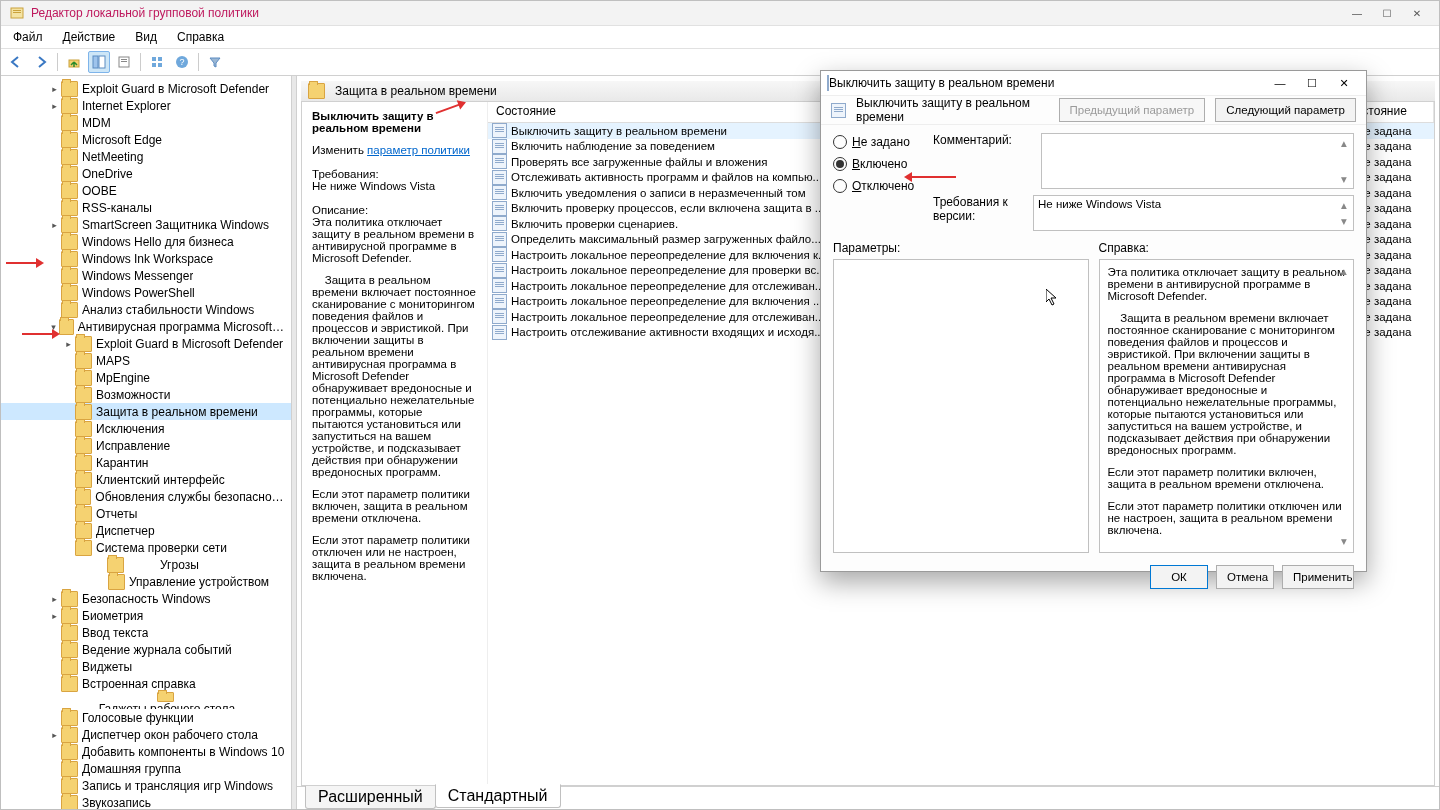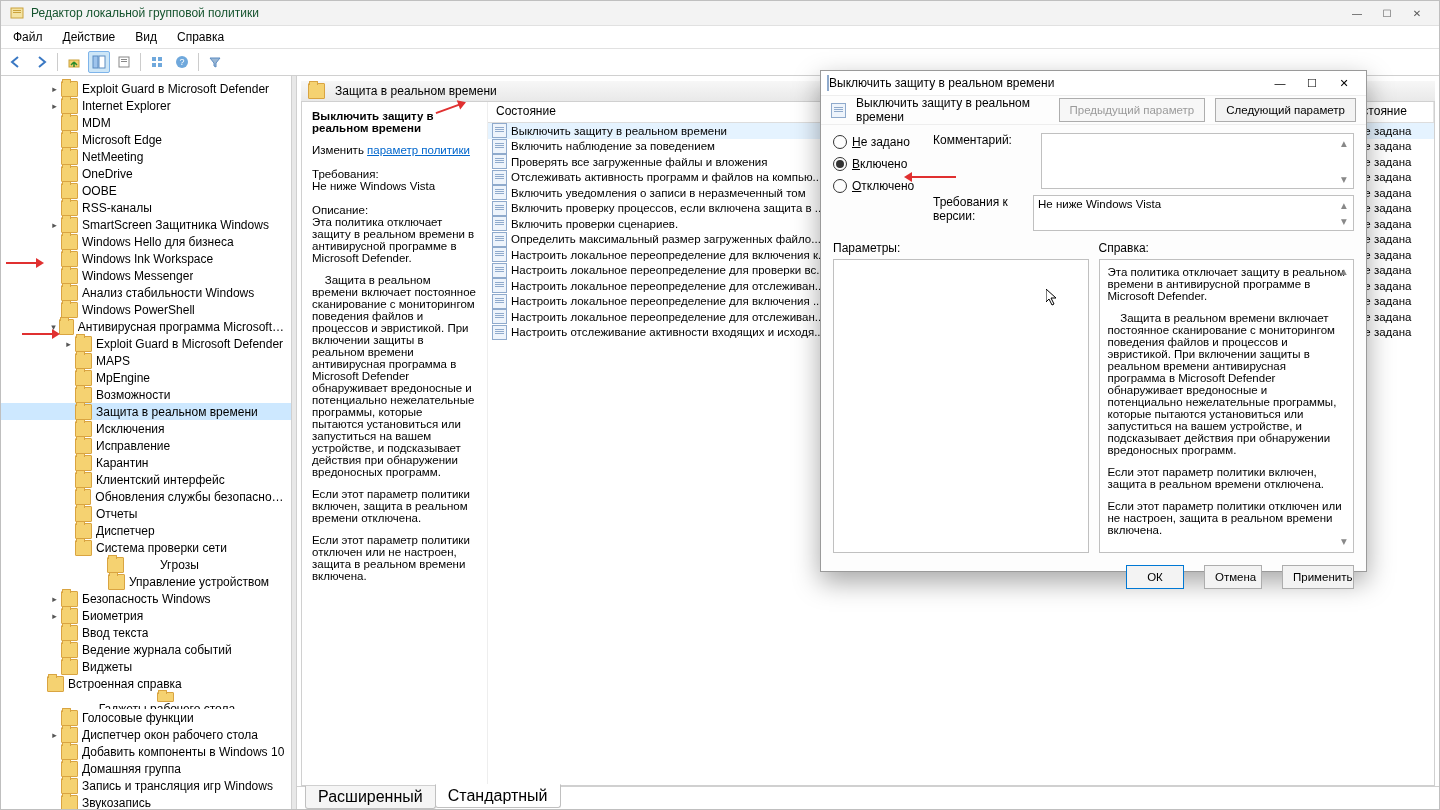--- a/index.html
+++ b/index.html
@@ -1,20 +1,20 @@
 <!DOCTYPE html>
 <html><head>
 <meta charset="utf-8">
 <style>
   html, body { margin:0; padding:0; font-family:"Segoe UI", Tahoma, sans-serif; font-size:12px; background:#f0f0f0; color:#000; height:100%; overflow:hidden; }
   .main-window { position:absolute; inset:0; background:#fff; display:flex; flex-direction:column; border:1px solid #bfbfbf;}
   
   .titlebar { height:24px; background:#f3f3f3; display:flex; align-items:center; padding:0 8px; border-bottom:1px solid #e1e1e1;}
   .titlebar .icon-slot{width:16px;height:16px;margin-right:6px;display:flex;align-items:center;justify-content:center;}
-  .title-text{flex:1; color:#14532d;}
+  .title-text{flex:1; color:#be185d;}
   .win-controls{display:flex; gap:2px;}
   .win-btn{width:28px;height:18px;display:flex;align-items:center;justify-content:center;font-size:10px;color:#555;}
   
   .menubar{height:22px; display:flex; align-items:center; padding:0 4px; border-bottom:1px solid #e1e1e1; gap:4px;}
   .menubar span{padding:2px 8px;}
   
   .toolbar{height:26px; display:flex; align-items:center; padding:0 4px; gap:3px; border-bottom:1px solid #d0d0d0;}
   .tool-btn{width:20px;height:20px;display:flex;align-items:center;justify-content:center; border:1px solid transparent; border-radius:2px;}
   .tool-btn.sel{background:#cde6f7;border:1px solid #7eb4ea;}
   .tool-sep{width:1px;height:18px;background:#ccc; margin:0 2px;}
@@ -70,21 +70,21 @@
   .radio-dot{width:12px;height:12px;border:1px solid #333;border-radius:50%; position:relative;}
   .radio.checked .radio-dot::after{content:""; position:absolute; inset:2px; background:#333; border-radius:50%;}
   .u{text-decoration:underline;}
   .side-label{width:100px;}
   .comment-box{flex:1; height:50px; border:1px solid #c0c0c0; background:#fff; font-size:11.5px; padding:2px 4px; position:relative;}
   .scroll-hint{position:absolute; right:2px; top:2px; bottom:2px; width:10px; display:flex; flex-direction:column; justify-content:space-between; color:#888;}
   .dlg-mid{display:flex; gap:10px; flex:1; min-height:0; margin-top:4px;}
   .dlg-param, .dlg-help{flex:1; display:flex; flex-direction:column; min-height:0;}
   .box{flex:1; border:1px solid #c0c0c0; background:#fff; padding:6px 8px; font-size:11.5px; overflow:auto; position:relative;}
   .box .scroll-hint{top:4px;bottom:4px;}
-  .dlg-footer{display:flex; justify-content:flex-end; gap:20px; padding:8px 12px 12px;align-items:flex-end;}
+  .dlg-footer{display:flex; justify-content:flex-end; gap:8px; padding:8px 12px 12px;align-items:flex-end;}
   
   .red-arrow{position:absolute; height:2px; background:#e03030;}
   .red-arrow::after{content:""; position:absolute; right:-7px; top:-4px; border:5px solid transparent; border-left:8px solid #e03030;}
   .cursor{position:absolute; width:12px;height:18px; pointer-events:none;}
   svg{display:block;}
   .para{margin-bottom:10px;}
 </style>
 </head>
 <body>
 
@@ -225,28 +225,28 @@
             <span class="tree-label">Windows Ink Workspace</span>
           </div>
           <div class="tree-row" style="padding-left: 48px;">
             <span class="expander"></span>
             <span class="folder"></span>
             <span class="tree-label">Windows Messenger</span>
           </div>
           <div class="tree-row" style="padding-left: 48px;">
             <span class="expander"></span>
             <span class="folder"></span>
+            <span class="tree-label">Windows PowerShell</span>
+          </div>
+          <div class="tree-row" style="padding-left: 48px;">
+            <span class="expander"></span>
+            <span class="folder"></span>
             <span class="tree-label">Анализ стабильности Windows</span>
           </div>
           <div class="tree-row" style="padding-left: 48px;">
-            <span class="expander"></span>
-            <span class="folder"></span>
-            <span class="tree-label">Windows PowerShell</span>
-          </div>
-          <div class="tree-row" style="padding-left: 48px;">
             <span class="expander">▾</span>
             <span class="folder"></span>
             <span class="tree-label">Антивирусная программа Microsoft Defender</span>
           </div>
           <div class="tree-row" style="padding-left: 62px;">
             <span class="expander">▸</span>
             <span class="folder"></span>
             <span class="tree-label">Exploit Guard в Microsoft Defender</span>
           </div>
           <div class="tree-row" style="padding-left: 62px;">
@@ -337,21 +337,21 @@
           <div class="tree-row" style="padding-left: 48px;">
             <span class="expander"></span>
             <span class="folder"></span>
             <span class="tree-label">Ведение журнала событий</span>
           </div>
           <div class="tree-row" style="padding-left: 48px;">
             <span class="expander"></span>
             <span class="folder"></span>
             <span class="tree-label">Виджеты</span>
           </div>
-          <div class="tree-row" style="padding-left: 34px;">
+          <div class="tree-row" style="padding-left: 48px;">
             <span class="expander"></span>
             <span class="folder"></span>
             <span class="tree-label">Встроенная справка</span>
           </div>
           <div class="tree-row" style="padding-left: 48px; flex-direction: column;">
             <span class="expander"></span>
             <span class="folder"></span>
             <span class="tree-label">Гаджеты рабочего стола</span>
           </div>
           <div class="tree-row" style="padding-left: 48px;">

